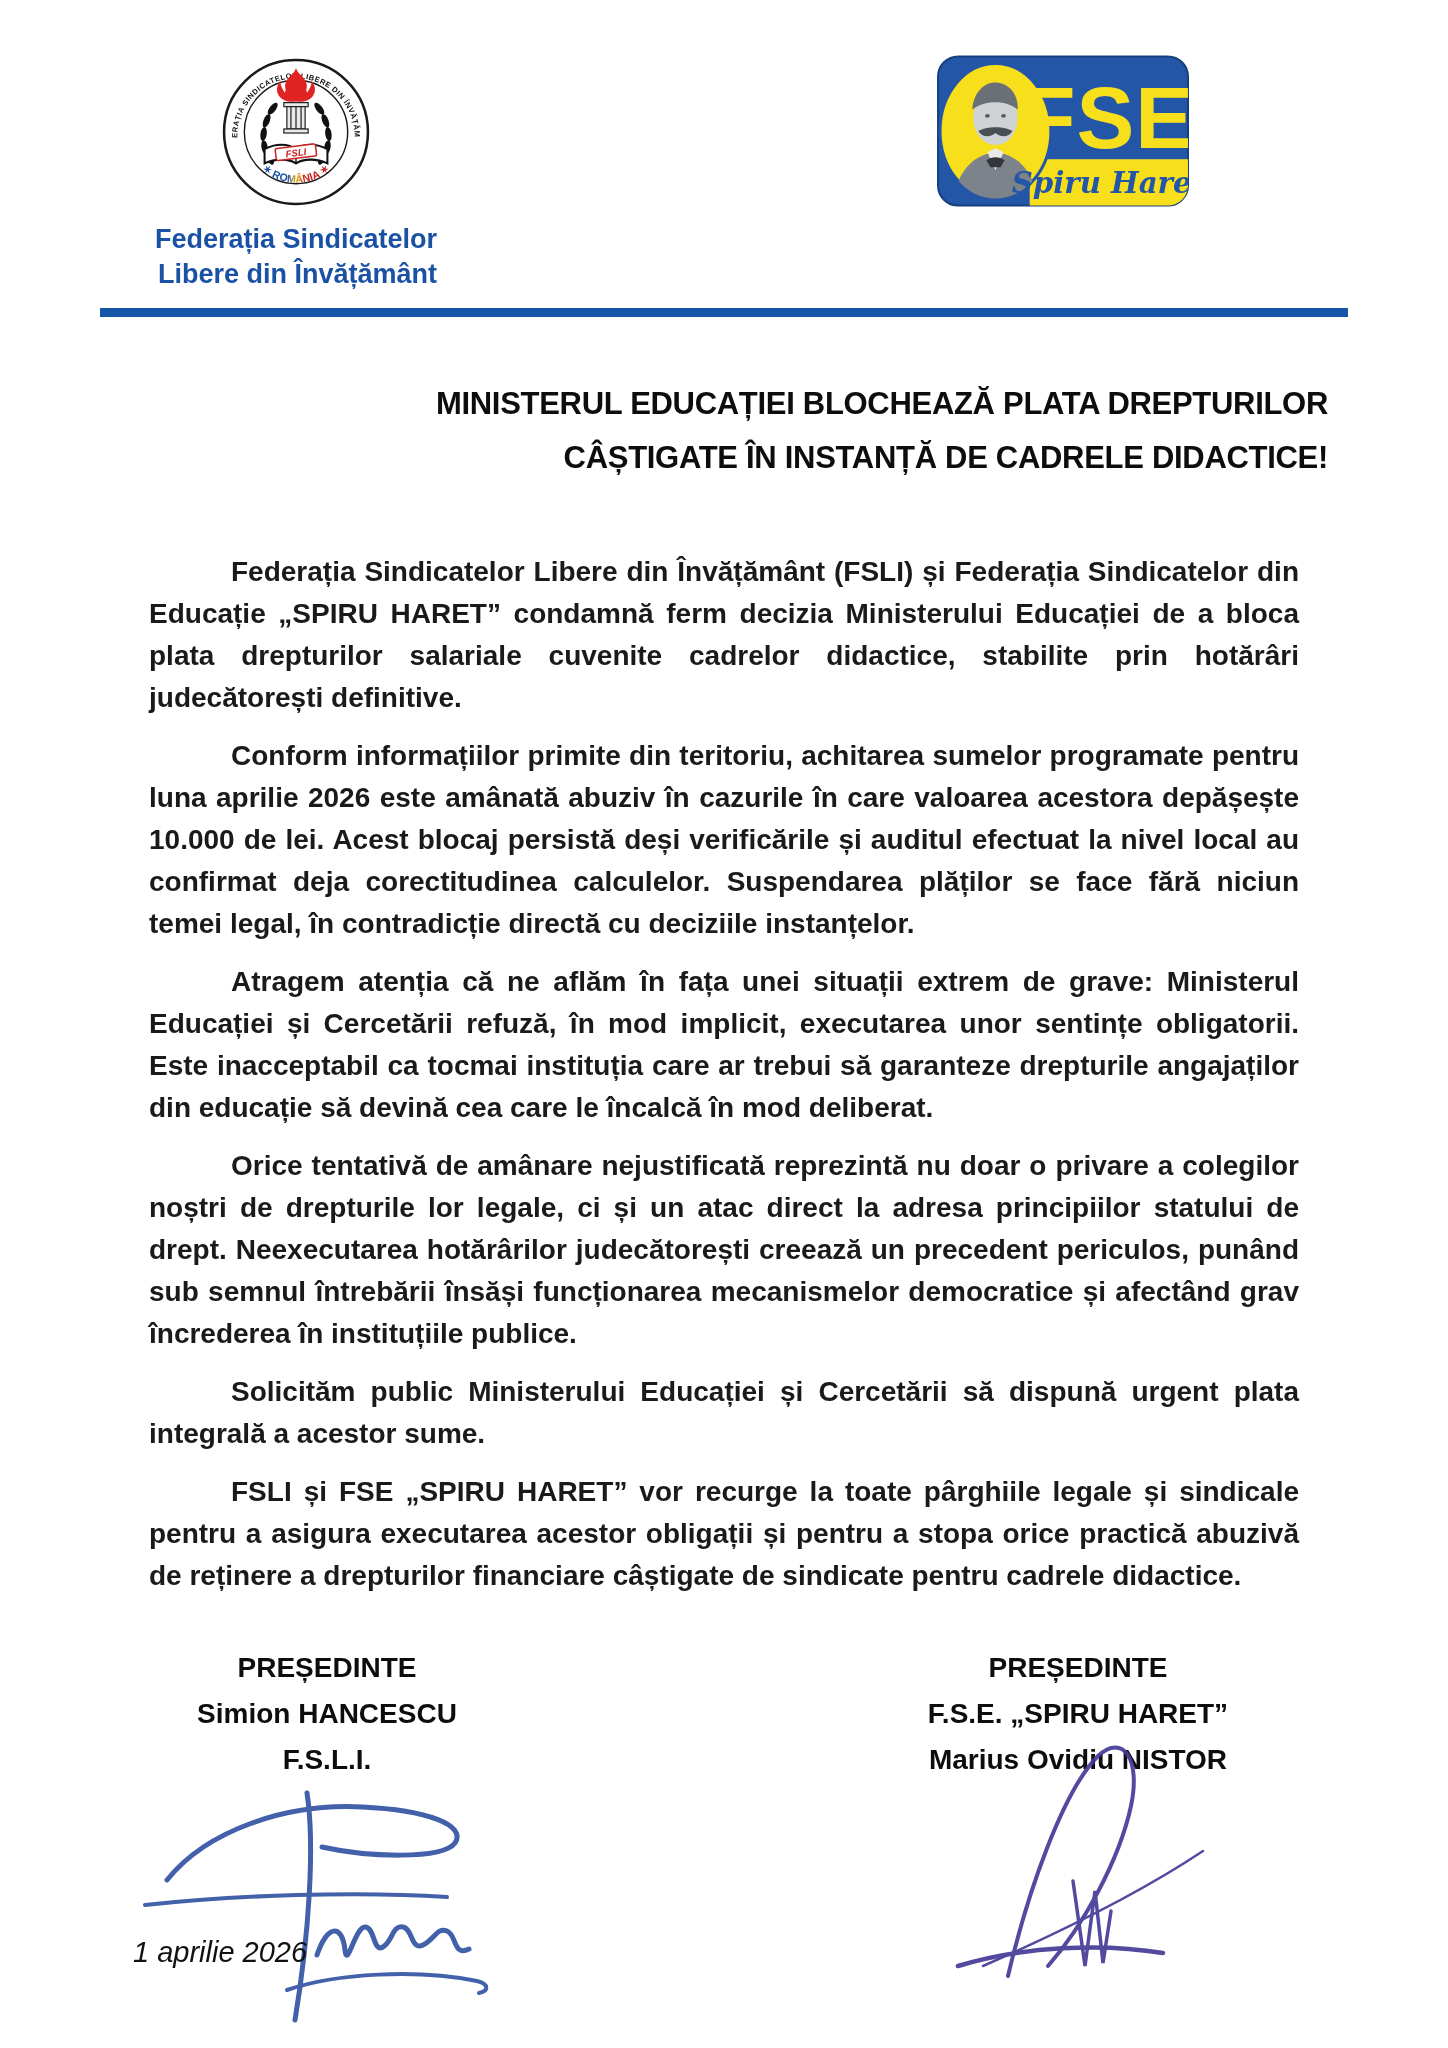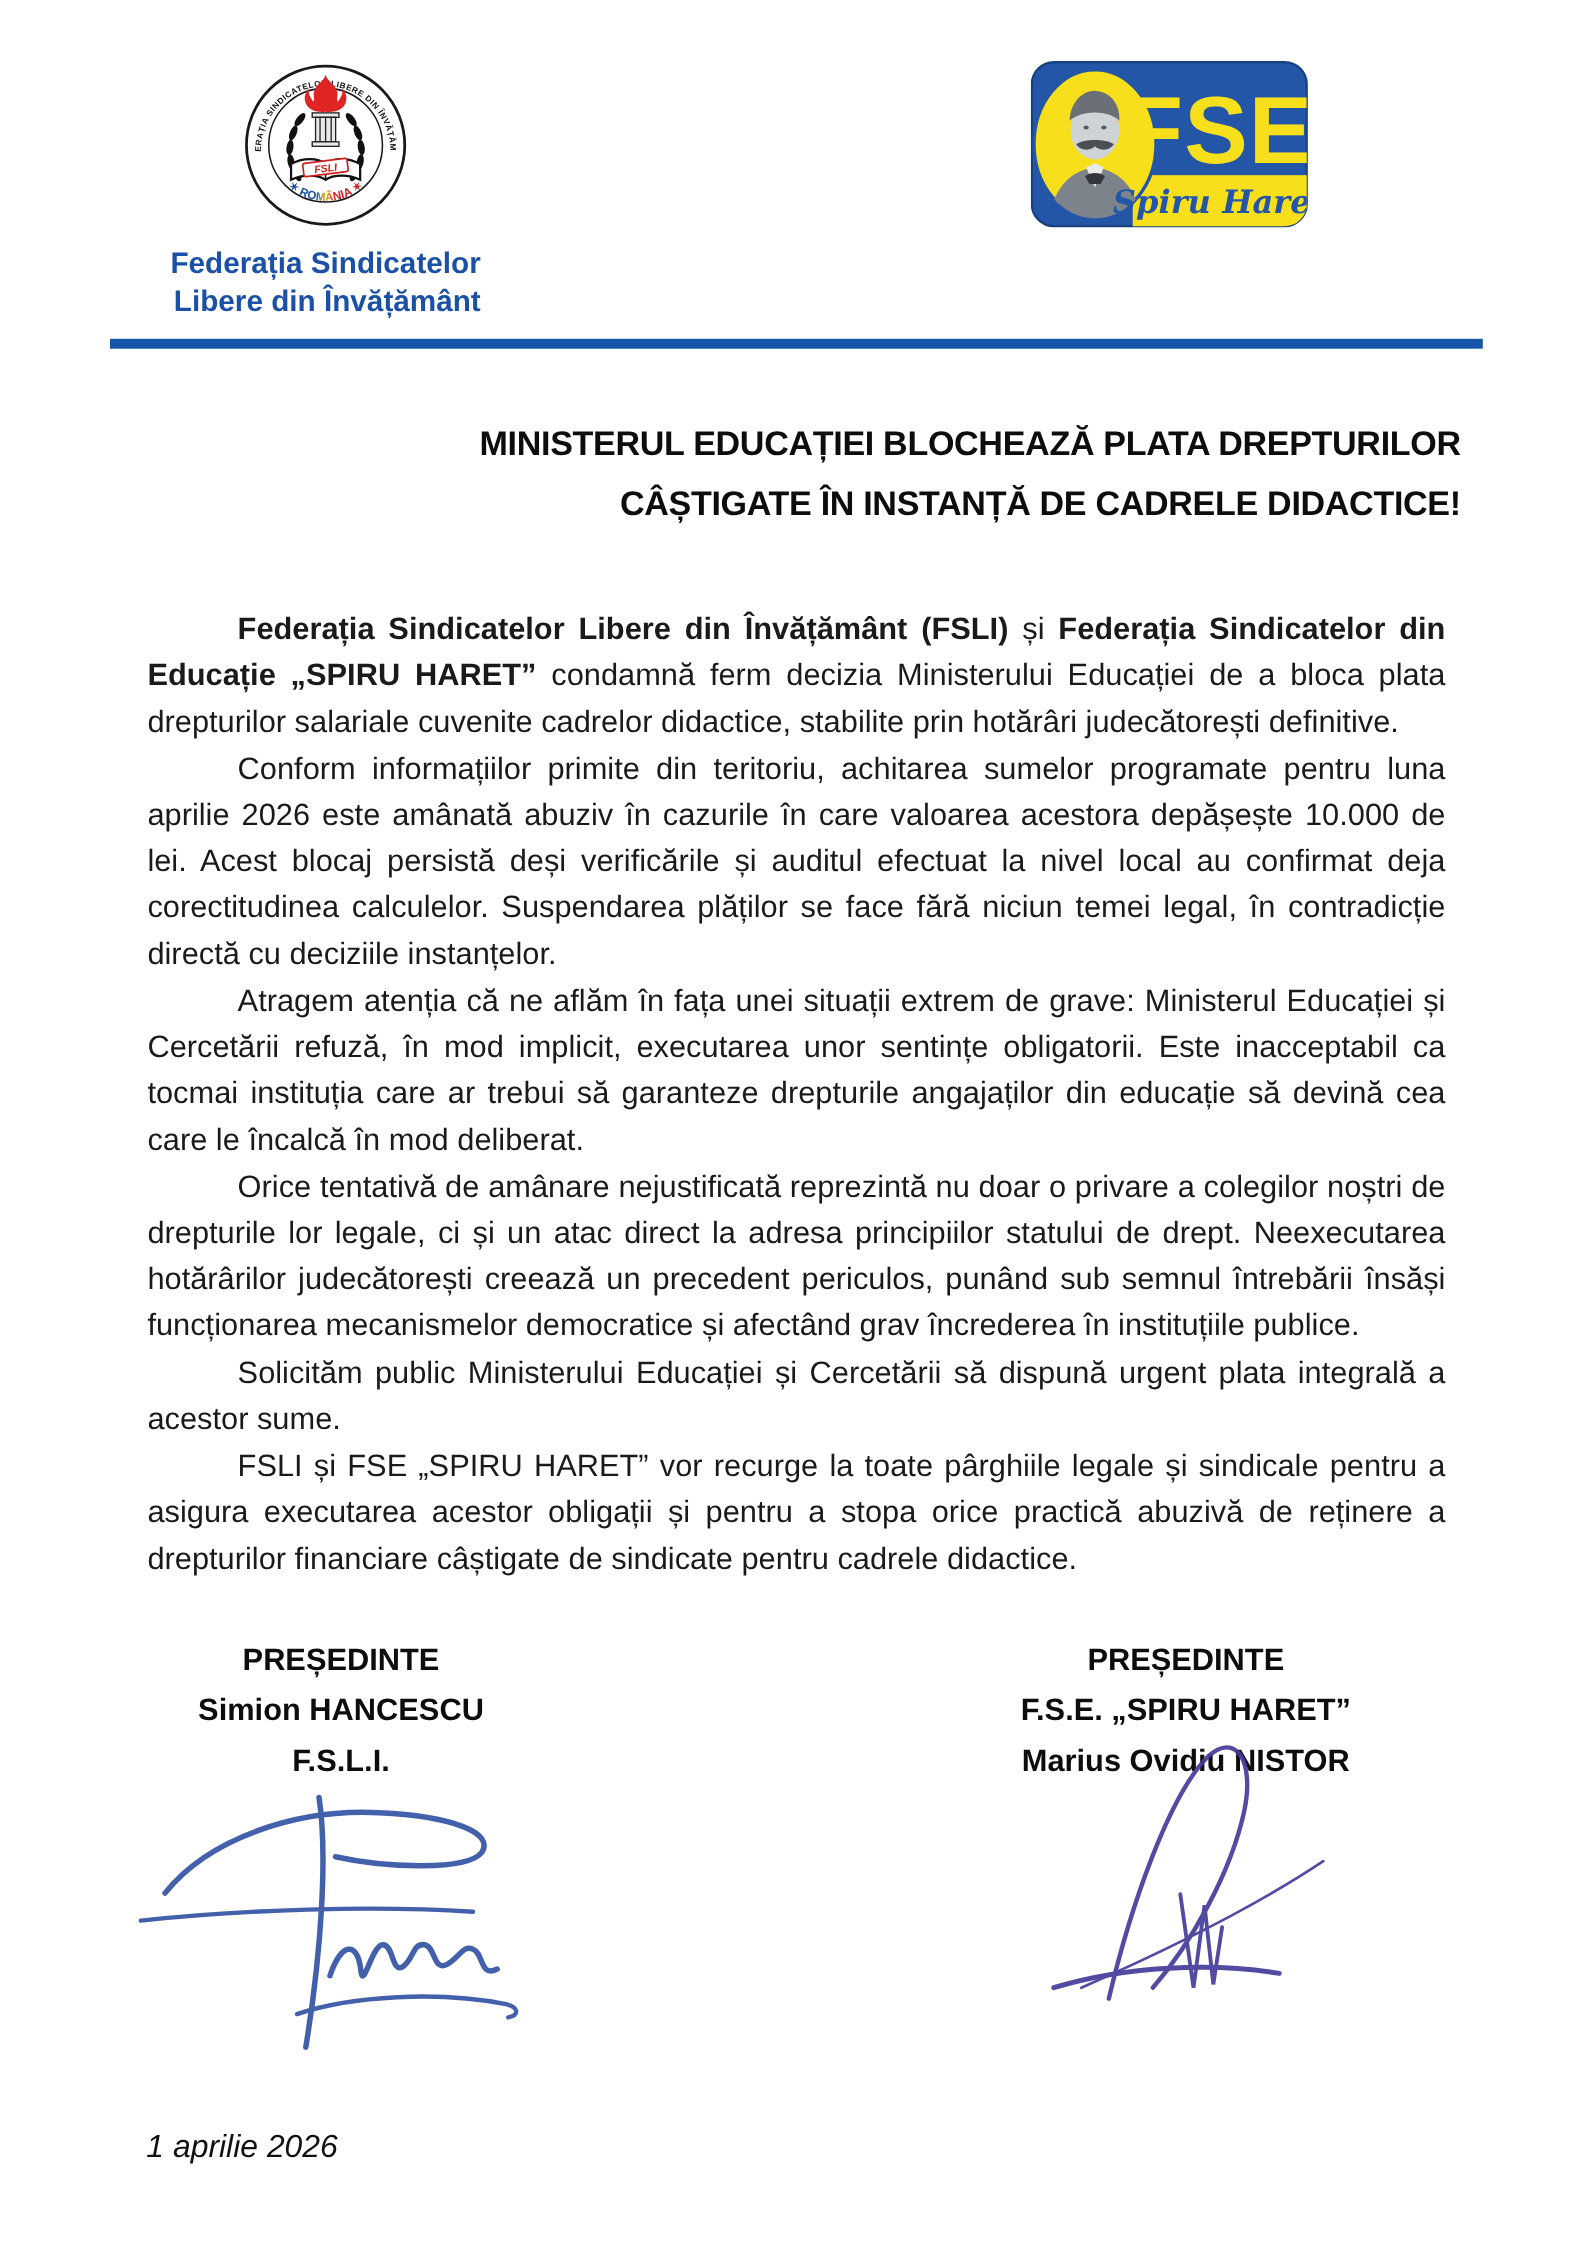--- a/index.html
+++ b/index.html
@@ -15,23 +15,23 @@
   .logo-box { height:160px; display:flex; align-items:flex-end; justify-content:center; }
   .caption { margin-top:14px; text-align:right; font-weight:bold;
              font-size:27px; line-height:35px; color:#1b51a5; }
   .rule { height:9px; background:#1656a8; margin:16px 100px 0 100px; }
   
   .title { margin:60px 120px 0 120px; text-align:right; font-weight:bold;
            font-size:31px; line-height:54px; color:#0d0d0d; letter-spacing:-0.3px; }
   
   .bodytext { margin:66px 133px 0 133px; font-size:28px; line-height:42px;
               text-align:justify; color:#1a1a1a; }
-  .bodytext p { margin:1px; text-indent:82px; }
-  
-  .signatures { display:flex; margin-top:48px; }
+  .bodytext p { margin:16px; text-indent:82px;font-weight:bold; }
+  
+  .signatures { display:flex; margin-top:48px;padding-left:17px; }
   .sig-col { text-align:center; font-weight:bold; font-size:28px; line-height:46px;
              color:#0d0d0d; position:relative; }
   .sig-col-left  { width:400px; margin-left:110px; }
   .sig-col-right { width:430px; margin-left:auto; margin-right:155px; }
   .sig-img { display:block; margin:0 auto; }
   .sig-img-left  { margin-top:2px; margin-left:10px; }
   .sig-img-right { margin-top:-52px; }
   
   .date { position:absolute; left:133px; top:1936px; font-style:italic;
           font-size:29px; color:#111; }

